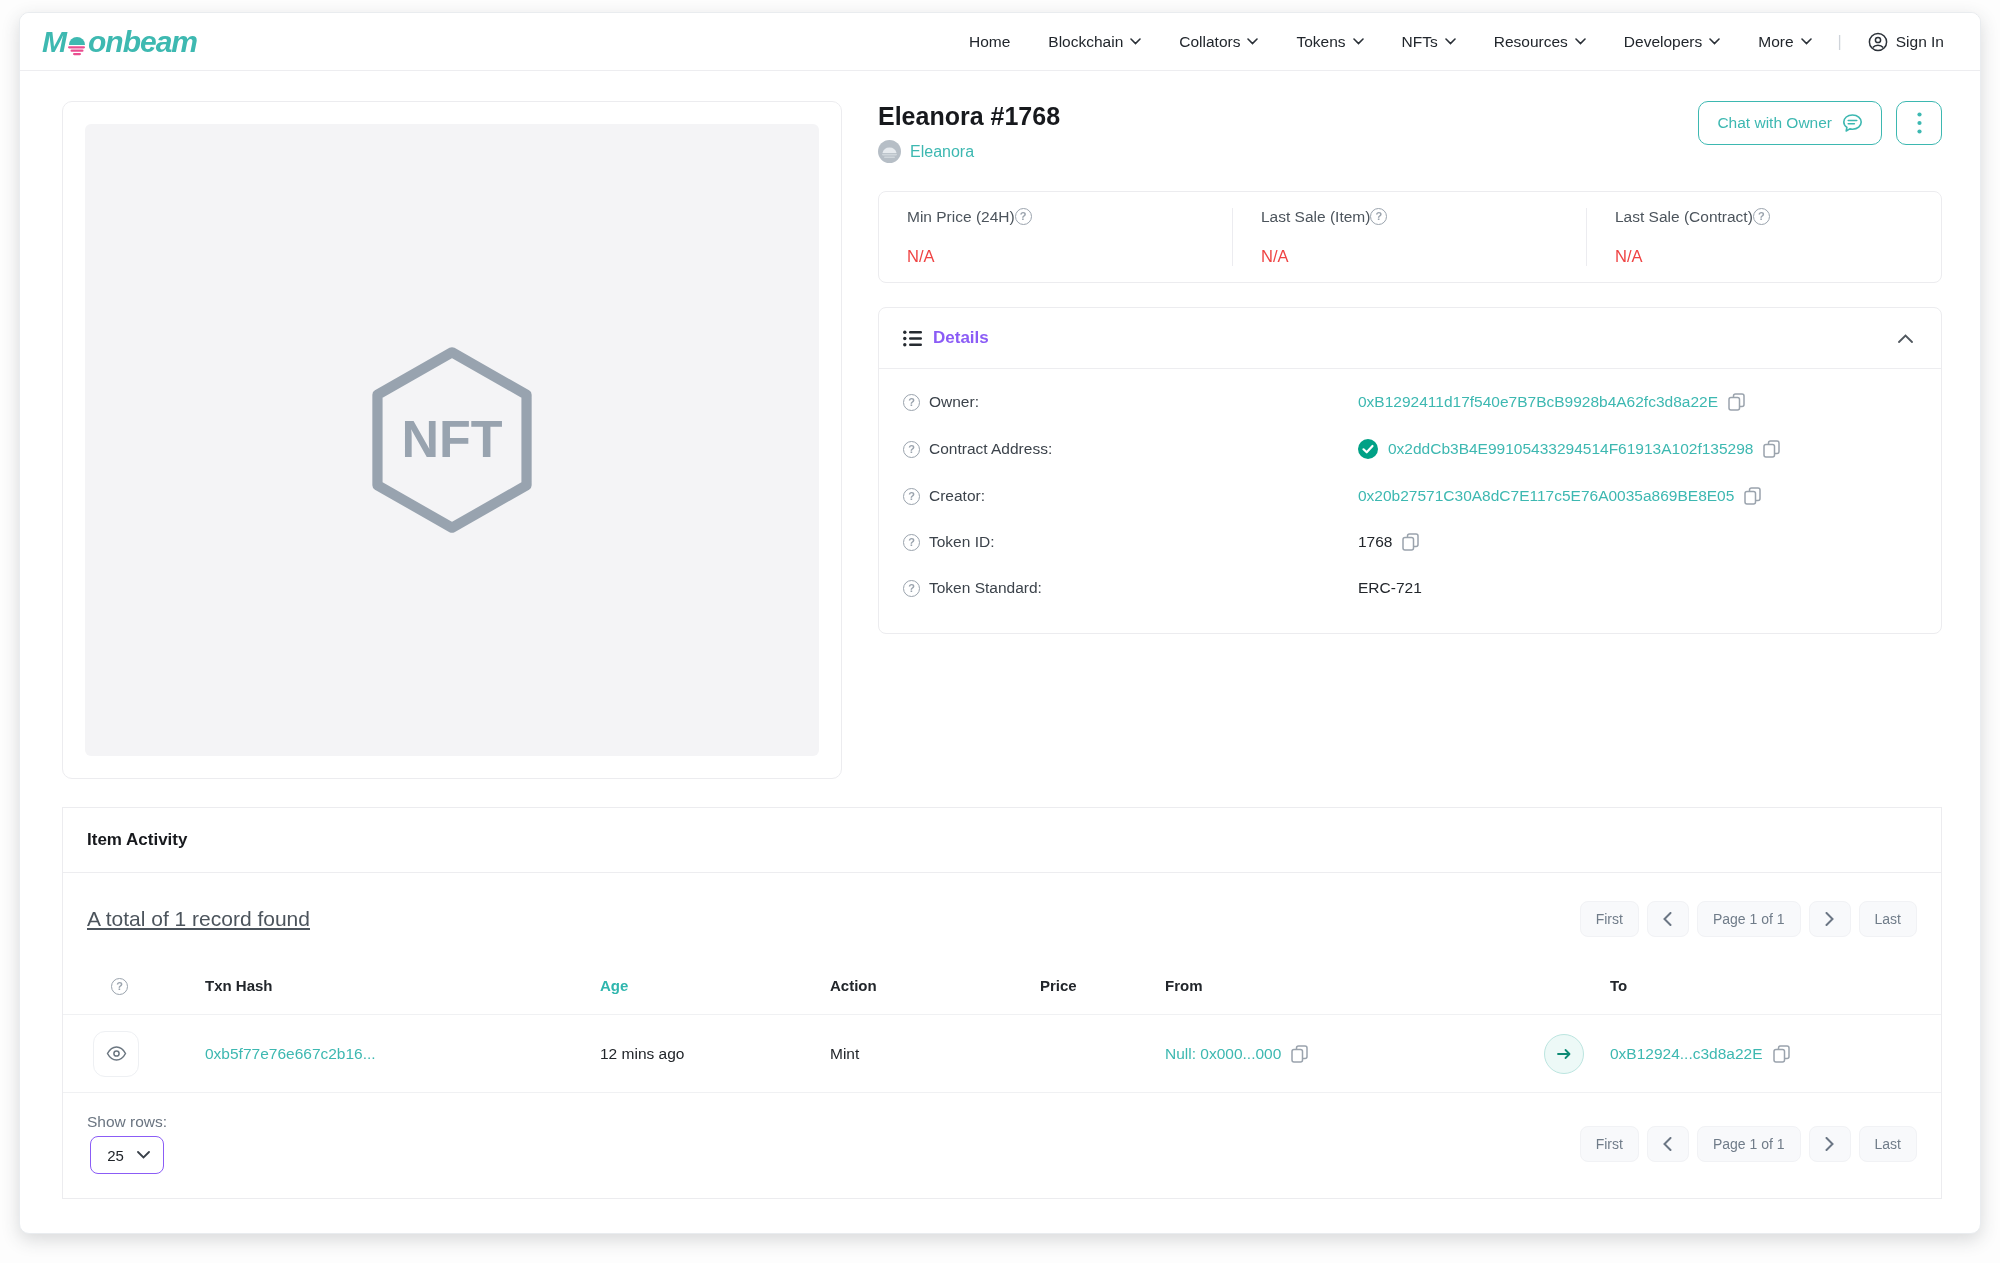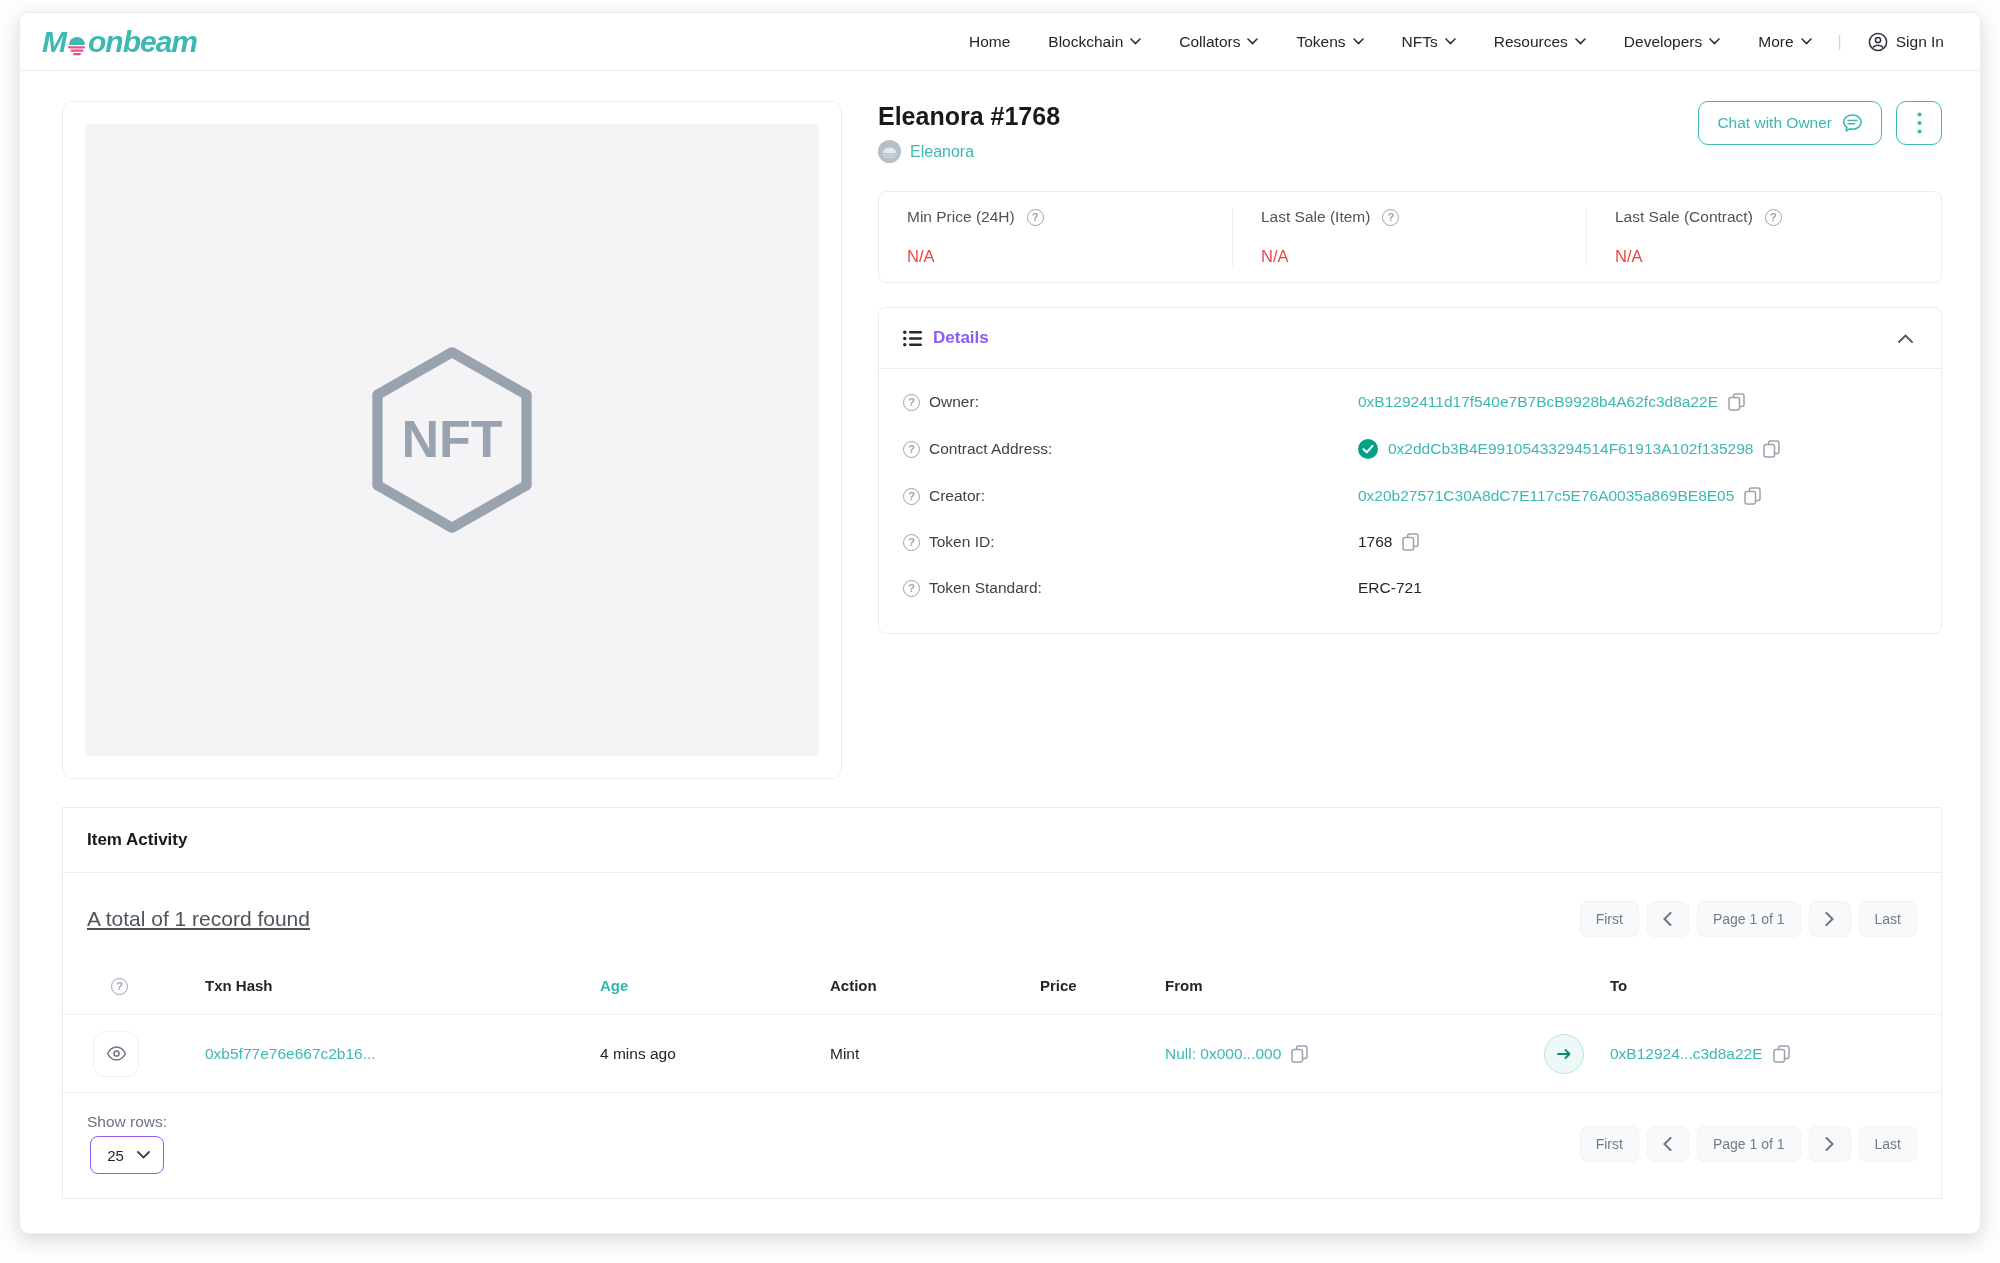--- a/index.html
+++ b/index.html
@@ -68,21 +68,21 @@
   .btn-dots {
     width:46px; height:44px; border:1.5px solid #3db8b1; border-radius:10px;
     background:#fff; display:flex; align-items:center; justify-content:center; cursor:pointer;
   }
   .stats-card {
     margin-top:28px; border:1px solid #ececef; border-radius:8px;
     display:grid; grid-template-columns:1fr 1fr 1fr; height:92px; align-items:center; background:#fff;
   }
   .stat { padding-left:28px; height:58px; display:flex; flex-direction:column; justify-content:space-between; }
   .stat:not(:last-child) { border-right:1px solid #ececf0; }
-  .stat-label { display:flex; align-items:flex-end; gap:12px; font-size:15.5px; color:#4c545c; }
+  .stat-label { display:flex; align-items:flex-start; gap:0; font-size:15.5px; color:#4c545c; }
   .stat-value { font-size:16.5px; color:#ef4444; }
   .details-card { margin-top:24px; border:1px solid #ececef; border-radius:8px; background:#fff; }
   .details-head { display:flex; justify-content:space-between; align-items:center; padding:20px 24px; border-bottom:1px solid #ededf0; }
   .details-title { display:flex; align-items:center; gap:11px; font-size:17px; font-weight:bold; color:#8b5cf6; }
   .collapse-btn { background:none; border:none; cursor:pointer; padding:4px; display:flex; }
   .details-body { padding:10px 24px 22px; }
   .d-row { display:flex; align-items:center; padding:14px 0; }
   .d-label { flex:0 0 455px; display:flex; align-items:center; gap:9px; font-size:15.5px; color:#3c434b; }
   .d-value { display:flex; align-items:center; gap:10px; font-size:15.5px; }
   .link { color:#3db8b1; cursor:pointer; text-decoration:none; }
@@ -424,21 +424,21 @@
       <div class="tbl-row">
         <div>
           <button class="eye-btn">
             <svg width="21" height="15" viewBox="0 0 21 15">
               <path d="M1.5 7.5 C4 2.8 7 1 10.5 1 s6.5 1.8 9 6.5 c-2.5 4.7-5.5 6.5-9 6.5 s-6.5-1.8-9-6.5 Z" fill="none" stroke="#6b7680" stroke-width="1.5"></path>
               <circle cx="10.5" cy="7.5" r="2.6" fill="none" stroke="#6b7680" stroke-width="1.5"></circle>
             </svg>
           </button>
         </div>
         <div><a class="link">0xb5f77e76e667c2b16...</a></div>
-        <div>4 mins ago</div>
+        <div>12 mins ago</div>
         <div>Mint</div>
         <div></div>
         <div class="cell-flex">
           <a class="link">Null: 0x000...000</a>
           <button class="copy-btn">
             <svg width="17" height="18" viewBox="0 0 17 18">
                 <rect x="5.5" y="1" width="10.5" height="12.5" rx="2" fill="#fff" stroke="#9aa3ad" stroke-width="1.5"></rect>
                 <rect x="1" y="4.5" width="10.5" height="12.5" rx="2" fill="#fff" stroke="#9aa3ad" stroke-width="1.5"></rect>
               </svg>
           </button>

